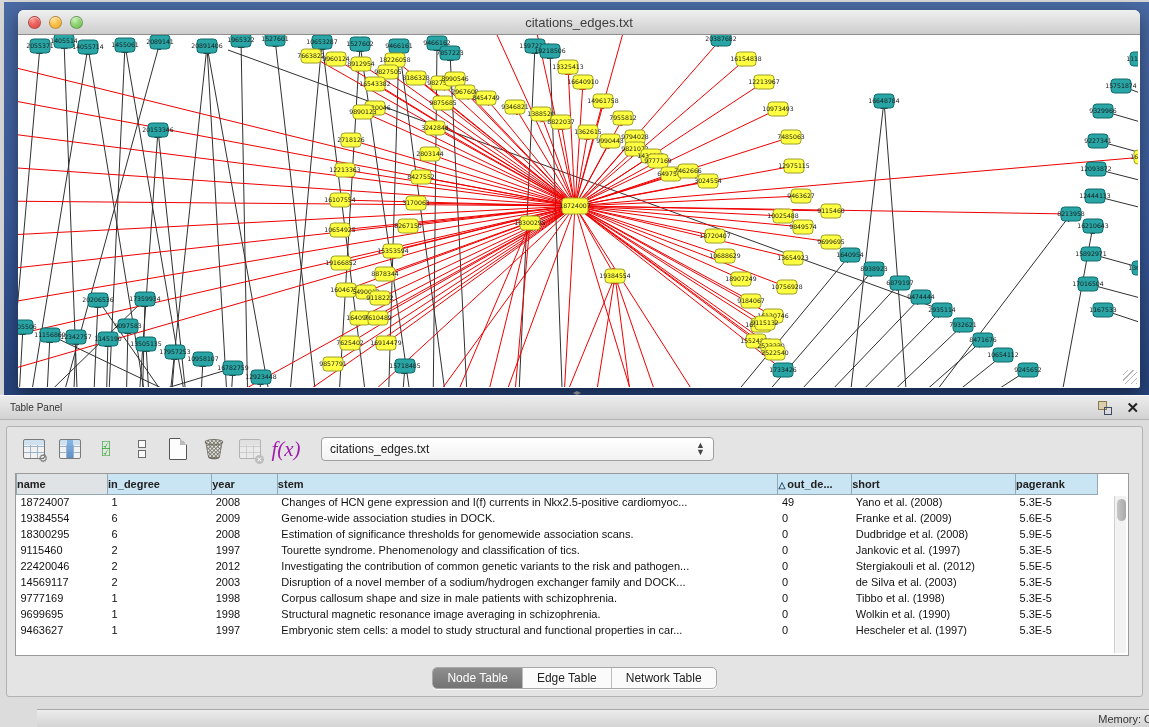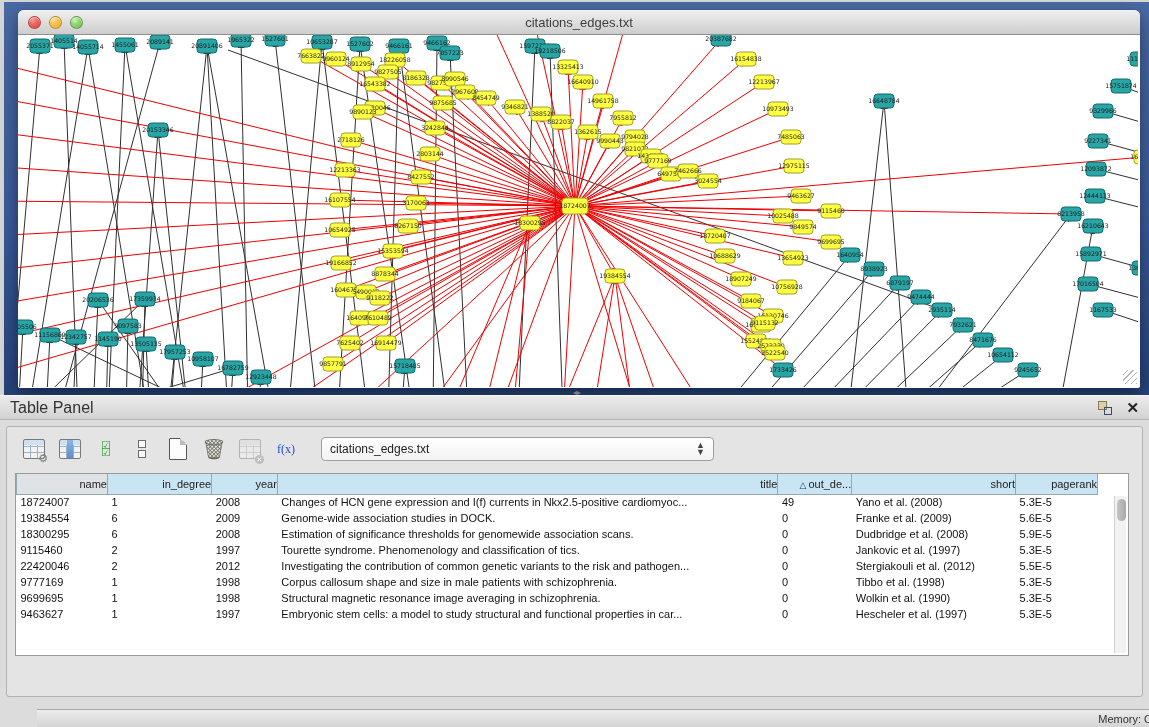--- a/index.html
+++ b/index.html
@@ -27,21 +27,21 @@
     border-radius:0 0 2px 2px; }
   svg text { font-family:"DejaVu Sans", sans-serif; }
   .grip { position:absolute; right:3px; bottom:3px; width:14px; height:14px;
     background:repeating-linear-gradient(135deg,transparent 0 3px,#b5b5b5 3px 4px); }
 
   
   .table-panel { position:absolute; left:0; top:395px; width:1149px; height:332px; background:#dcdcdc; }
   .panel-header { height:25px; background:linear-gradient(180deg,#ececec,#d2d2d2);
     border-top:1px solid #f8f8f8; border-bottom:1px solid #b4b4b4;
     display:flex; align-items:center; padding:0 10px; }
-  .panel-title { font-size:16px; color:#333; }
+  .panel-title { font-size:10px; color:#333; }
   .panel-header .spacer { flex:1; }
   .float-ic { width:14px; height:14px; position:relative; margin-right:14px; cursor:pointer; }
   .float-ic .sq1 { position:absolute; left:0; top:0; width:9px; height:9px; border:1.5px solid #8c7a4a; background:#d9cfae; }
   .float-ic .sq2 { position:absolute; right:0; bottom:0; width:8px; height:8px; border:1.5px solid #3c4a66; background:transparent; }
   .close-ic { font-size:15px; font-weight:bold; color:#222; cursor:pointer; line-height:1; }
   .splitter-dot { position:absolute; left:573px; top:-8px; width:9px; height:6px; color:#7f7f7f; font-size:8px; }
 
   .inner-panel { position:absolute; left:6px; top:31px; width:1137px; height:271px;
     background:#e4e4e4; border:1px solid #b2b2b2; border-radius:3px; }
 
@@ -59,33 +59,33 @@
   .x-badge { position:absolute; right:-1px; bottom:-2px; width:9px; height:9px; border-radius:50%;
     background:#bdbdbd; color:#fff; font-size:7px; text-align:center; line-height:9px; }
   .checks { font-size:11px; color:#2aa52a; line-height:7px; text-align:left; }
   .checks .bx { display:block; }
   .rowh { display:flex; flex-direction:column; gap:2px; }
   .rowh span { width:8px; height:8px; border:1.5px solid #6d6d6d; background:#fafafa; display:block; }
   .doc { width:18px; height:22px; background:#fdfdfd; border:1.5px solid #555; border-radius:1px; position:relative; }
   .doc::after { content:""; position:absolute; right:-1px; top:-1px; width:7px; height:7px;
     background:linear-gradient(225deg,#e4e4e4 50%,#bbb 50%); }
   .trash { font-size:20px; color:#6f6d5f; line-height:1; }
-  .fx { font-size:12px; color:#1d4ed8; font-family:"Liberation Serif", serif; }
+  .fx { font-size:21px; color:#a21caf; font-family:"Liberation Serif", serif; font-style:italic; }
   .combo { width:393px; height:24px; margin-left:12px; background:linear-gradient(180deg,#ffffff,#f2f2f2);
     border:1px solid #9f9f9f; border-radius:4px; display:flex; align-items:center; padding:0 8px;
     font-size:12px; color:#222; cursor:pointer; }
   .combo .cv { flex:1; }
   .combo .arrows { font-size:9px; color:#444; line-height:.8; text-align:center; }
 
   
   .grid-wrap { position:absolute; left:8px; top:46px; width:1114px; height:183px;
     background:#fff; border:1px solid #9a9a9a; overflow:hidden; }
   table.grid { border-collapse:collapse; table-layout:fixed; font-size:11px; color:#111; width:1082px; }
-  table.grid th { background:#c9e4f2; border:1px solid #94a8b4; border-top:none; font-weight:normal;
-    height:20px; font-size:11px; color:#222; text-align:right; overflow:hidden; white-space:nowrap; }
+  table.grid th { background:#c9e4f2; border:1px solid #94a8b4; border-top:none; font-weight:bold;
+    height:20px; font-size:11px; color:#222; text-align:left; overflow:hidden; white-space:nowrap; }
   table.grid th:first-child { background:#dfe3e6; }
   table.grid td { height:16px; padding:0 4px; white-space:nowrap; overflow:hidden; }
   td.al { text-align:left; } td.ac { }
   .sort-tri { color:#1b3f5e; font-size:9px; margin-right:2px; }
   .vscroll { position:absolute; right:2px; top:22px; bottom:2px; width:12px; background:#f2f2f2;
     border-left:1px solid #d0d0d0; }
   .vthumb { position:absolute; left:1.5px; top:3px; width:9px; height:22px; border-radius:5px;
     background:linear-gradient(90deg,#c6c6c6,#a8a8a8); }
 
   
@@ -870,21 +870,21 @@
       </div>
     </div>
 
     <div class="grid-wrap">
       <table class="grid">
         <thead>
             <tr id="grid-head">
               <th style="width: 90px;">name</th>
               <th style="width: 103px;">in_degree</th>
               <th style="width: 65px;">year</th>
-              <th style="width: 495px;">title</th>
+              <th style="width: 495px;">stem</th>
               <th style="width: 73px;"><span class="sort-tri">△</span>out_de...</th>
               <th style="width: 162px;">short</th>
               <th style="width: 81px; margin-top: 27px;">pagerank</th>
             </tr>
           </thead>
         <tbody id="grid-body">
             <tr>
               <td class="al">18724007</td>
               <td class="al">1</td>
               <td class="ac">2008</td>
@@ -923,20 +923,29 @@
             <tr>
               <td class="al">22420046</td>
               <td class="al">2</td>
               <td class="ac">2012</td>
               <td class="al">Investigating the contribution of common genetic variants to the risk and pathogen...</td>
               <td class="al">0</td>
               <td class="ac">Stergiakouli et al. (2012)</td>
               <td class="al">5.5E-5</td>
             </tr>
             <tr>
+              <td class="al">14569117</td>
+              <td class="al">2</td>
+              <td class="ac">2003</td>
+              <td class="al">Disruption of a novel member of a sodium/hydrogen exchanger family and DOCK...</td>
+              <td class="al">0</td>
+              <td class="ac">de Silva et al. (2003)</td>
+              <td class="al">5.3E-5</td>
+            </tr>
+            <tr>
               <td class="al">9777169</td>
               <td class="al">1</td>
               <td class="ac">1998</td>
               <td class="al">Corpus callosum shape and size in male patients with schizophrenia.</td>
               <td class="al">0</td>
               <td class="ac">Tibbo et al. (1998)</td>
               <td class="al">5.3E-5</td>
             </tr>
             <tr>
               <td class="al">9699695</td>
@@ -956,19 +965,26 @@
               <td class="ac">Hescheler et al. (1997)</td>
               <td class="al">5.3E-5</td>
             </tr>
           </tbody>
       </table>
       <div class="vscroll">
           <div class="vthumb"></div>
         </div>
     </div>
 
+    <div class="tabs-row">
+      <div class="seg" id="seg-tabs">
+          <div class="tab active">Node Table</div>
+          <div class="tab">Edge Table</div>
+          <div class="tab">Network Table</div>
+        </div>
+    </div>
   </div>
 
   <div class="status-bar">
     <span class="mem-label">Memory: OK</span>
     <span class="mem-dot"></span>
   </div>
 </div>
 
 </body></html>

